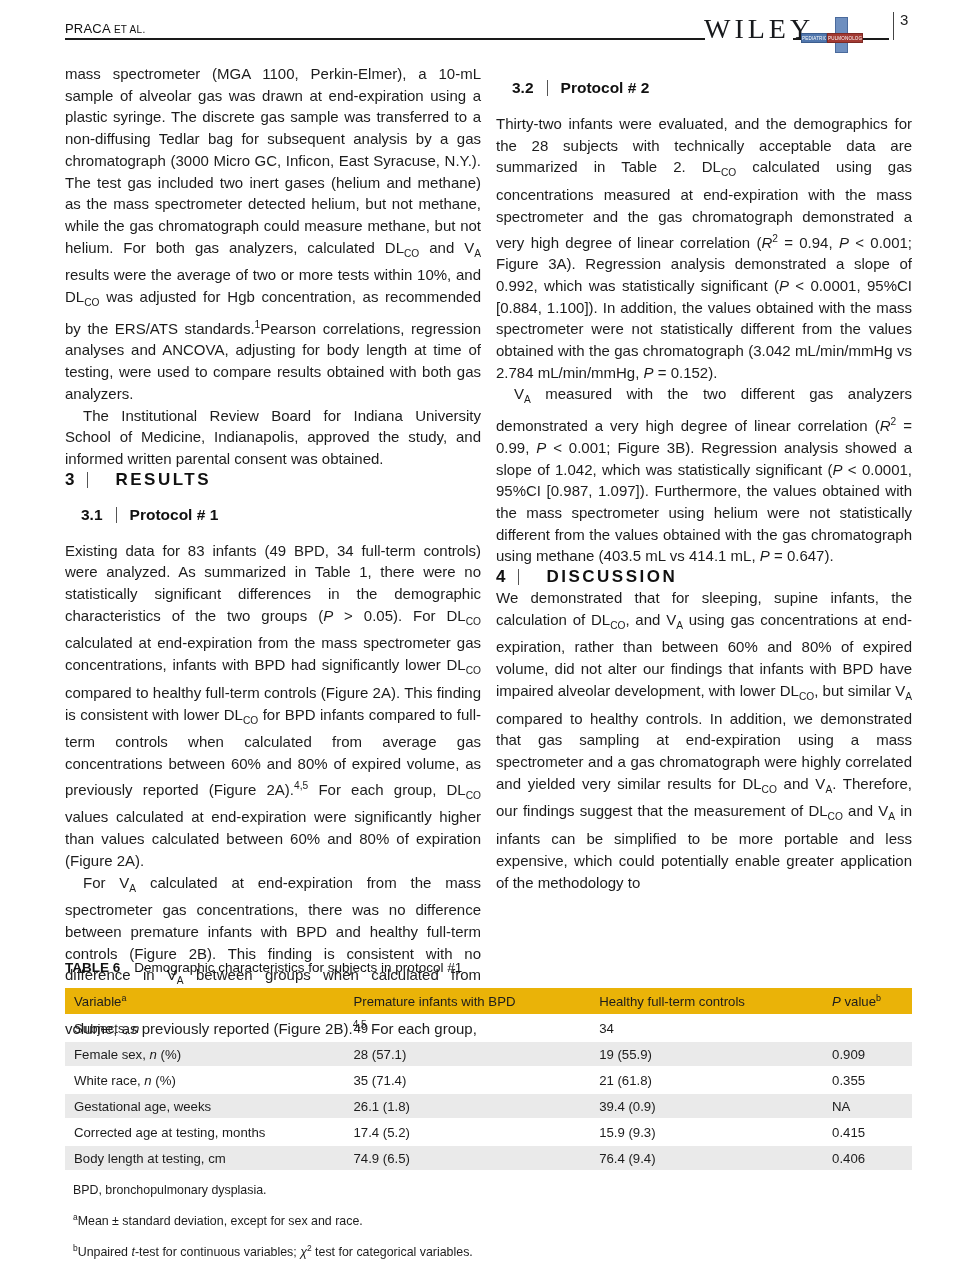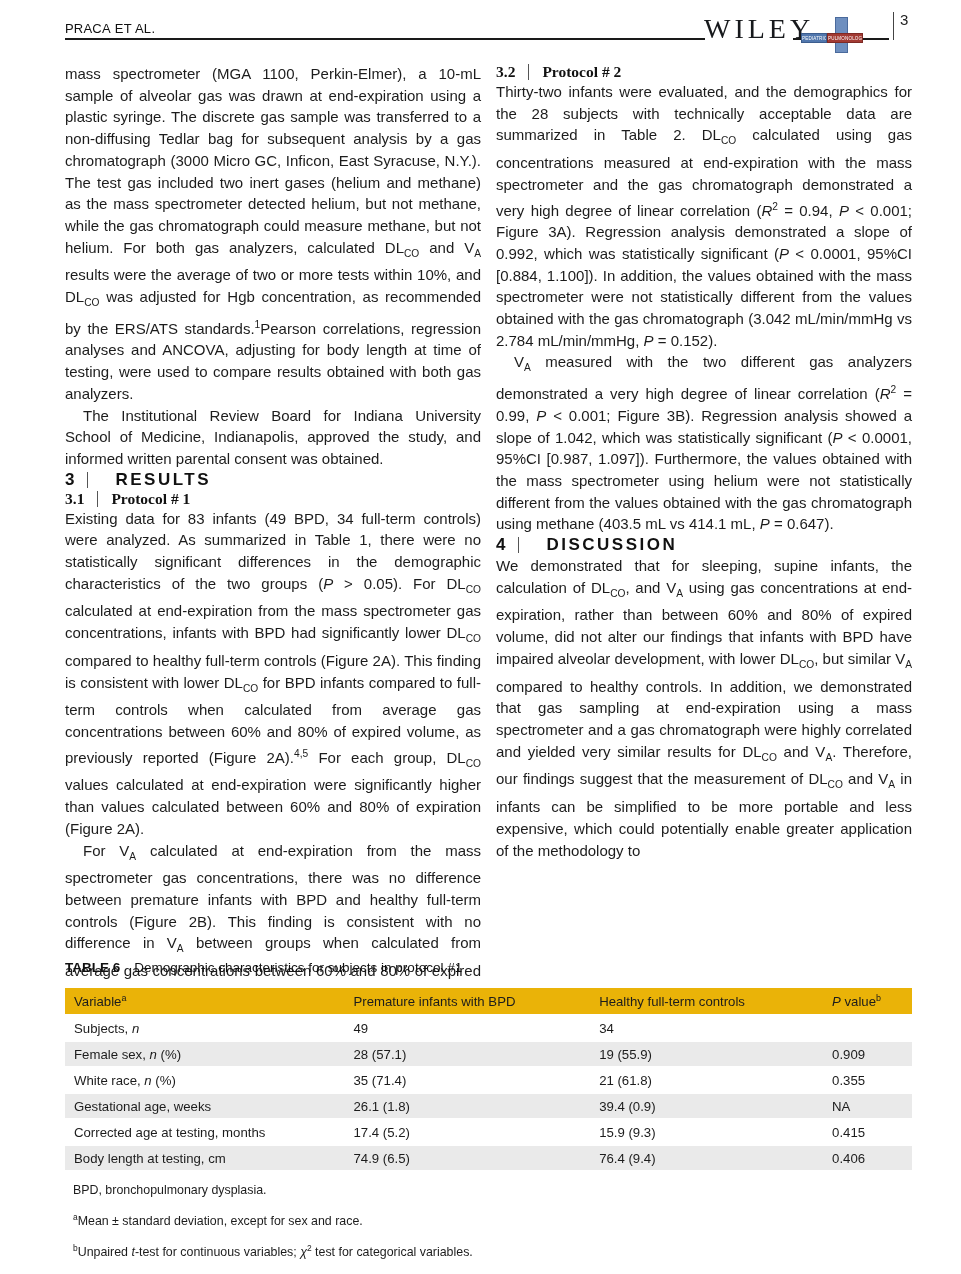--- a/index.html
+++ b/index.html
@@ -2,21 +2,21 @@
 <html><head>
 <meta charset="utf-8">
 <style>
   html,body{margin:0;padding:0;}
   body{
     width:961px;height:1274px;position:relative;background:#ffffff;
     font-family:"Liberation Sans",sans-serif;color:#1b1b1b;overflow:hidden;
   }
   
   .running-head{position:absolute;left:65px;top:21px;font-size:13px;letter-spacing:.2px;color:#111;}
-  .running-head .etal{font-size:13px;text-transform:uppercase;letter-spacing:.3px;text-align:center;}
+  .running-head .etal{font-size:10px;text-transform:uppercase;letter-spacing:.3px;text-align:center;}
   .head-rule{position:absolute;left:65px;top:38px;width:640px;height:2px;background:#1a1a1a;}
   .head-rule2{position:absolute;left:793px;top:38px;width:9px;height:2px;background:#1a1a1a;}
   .head-rule3{position:absolute;left:863px;top:38px;width:26px;height:2px;background:#1a1a1a;}
   .wiley{position:absolute;left:704px;top:13px;font-family:"Liberation Serif",serif;
          font-size:28px;letter-spacing:4px;color:#17191c;font-weight:400;}
   .badge{position:absolute;left:801px;top:17px;width:62px;height:36px;}
   .badge-vert{position:absolute;left:34px;top:0;width:13px;height:36px;background:#6e8fbf;border:1px solid #4a6a9c;box-sizing:border-box;}
   .badge-banner{position:absolute;left:0;top:16px;width:62px;height:10px;display:flex;}
   .badge-seg{color:#fff;font-size:4.5px;line-height:10px;text-align:center;white-space:nowrap;overflow:hidden;letter-spacing:.2px;}
   .badge-seg.blue{background:#5177ad;width:26px;border:1px solid #3c5d8e;box-sizing:border-box;}
@@ -26,21 +26,21 @@
   
   .col{position:absolute;top:63px;width:416px;}
   .col-left{left:65px;}
   .col-right{left:496px;}
   p.bt{font-size:15px;line-height:21.7px;text-align:justify;margin:0;color:#1c1c1c;}
   p.indent{text-indent:18px;}
   sub{font-size:68%;}
   sup{font-size:68%;}
   h2.sec{margin:0;font-size:17px;font-weight:700;color:#111;display:flex;align-items:center;}
   h2.sec .sec-title{letter-spacing:2.5px;padding-left:14px;}
-  h3.subsec{margin:0;font-size:15.5px;font-weight:700;color:#111;display:flex;align-items:center;font-family:Liberation Serif, serif;}
+  h3.subsec{margin:16px;font-size:15.5px;font-weight:700;color:#111;display:flex;align-items:center;}
   .hbar{display:inline-block;width:1px;height:16px;background:#555;margin:0 13px;}
   .mt-results{margin-top:33px;margin-bottom:27px;}
   .mt-sub{margin-bottom:17px;}
   .mt-32{margin-top:36px;margin-bottom:17px;}
   .mt-disc{margin-top:36px;margin-bottom:27px;}
   
   .table-block{position:absolute;left:65px;top:960px;width:847px;}
   .tbl-title{font-size:13.5px;color:#111;margin-bottom:11px;}
   .tbl-title .lbl{font-weight:700;margin-right:14px;}
   table{width:100%;border-collapse:separate;border-spacing:0 2px;font-size:13.2px;color:#1c1c1c;}

